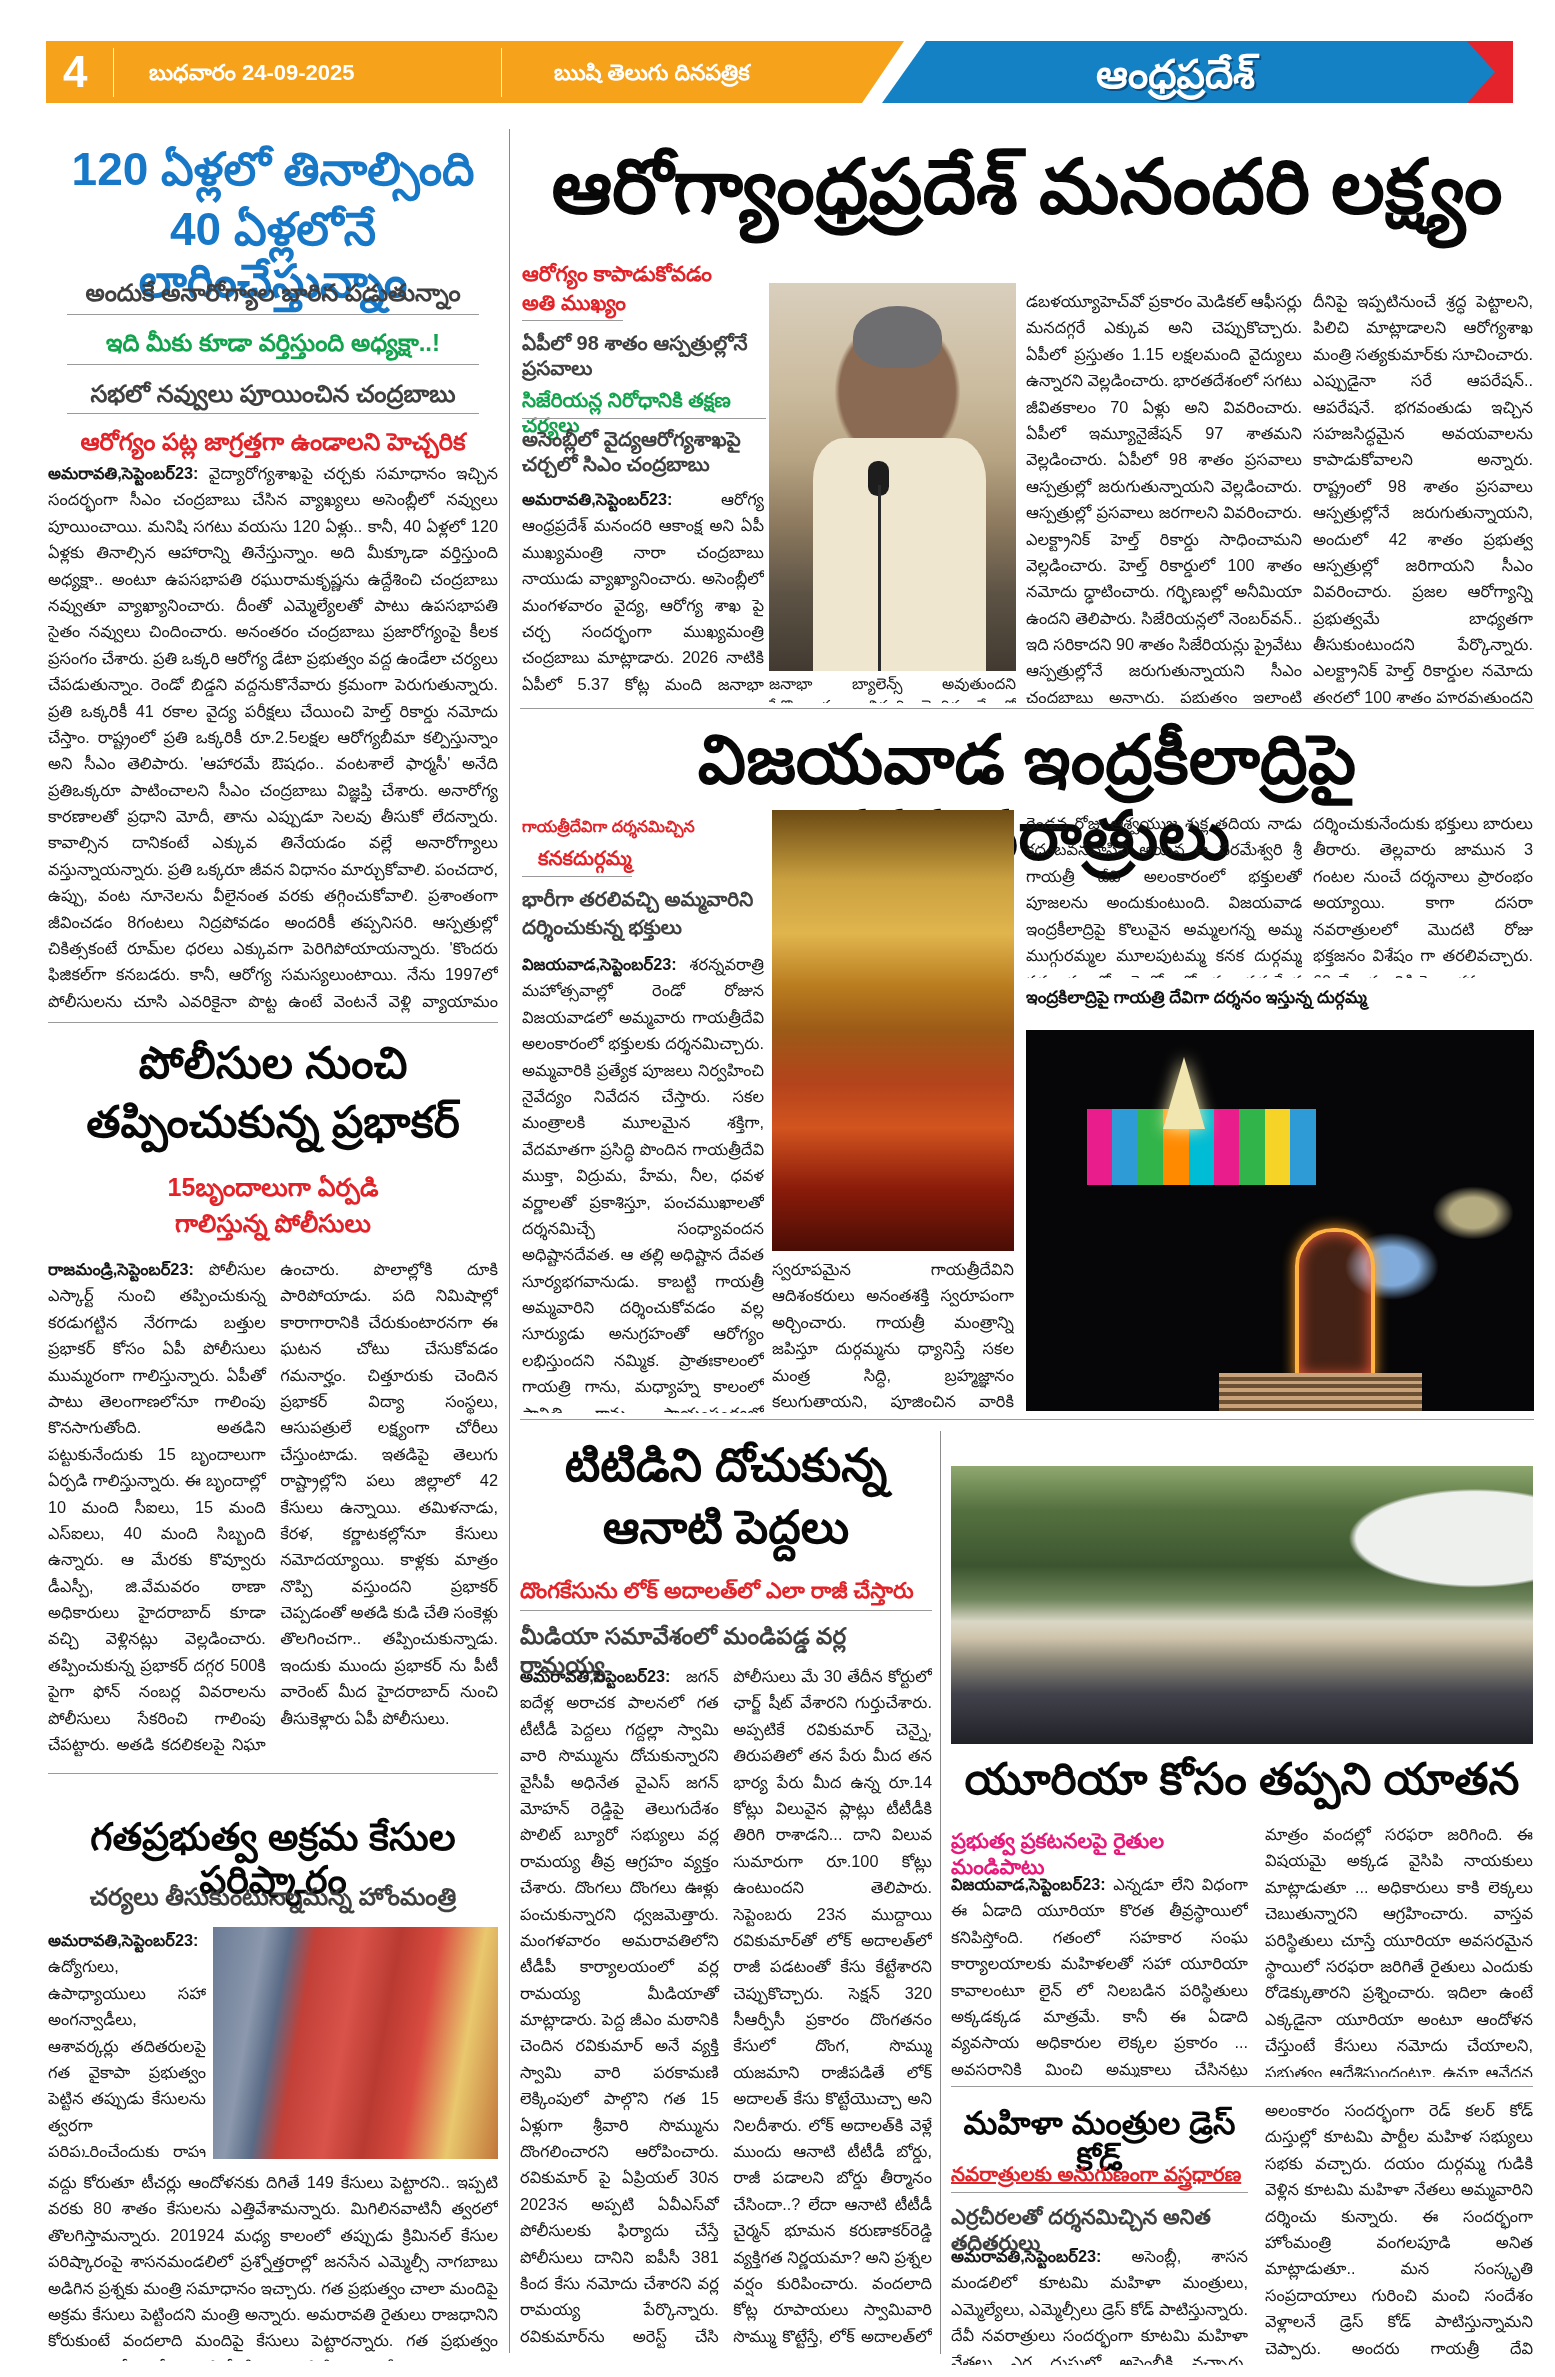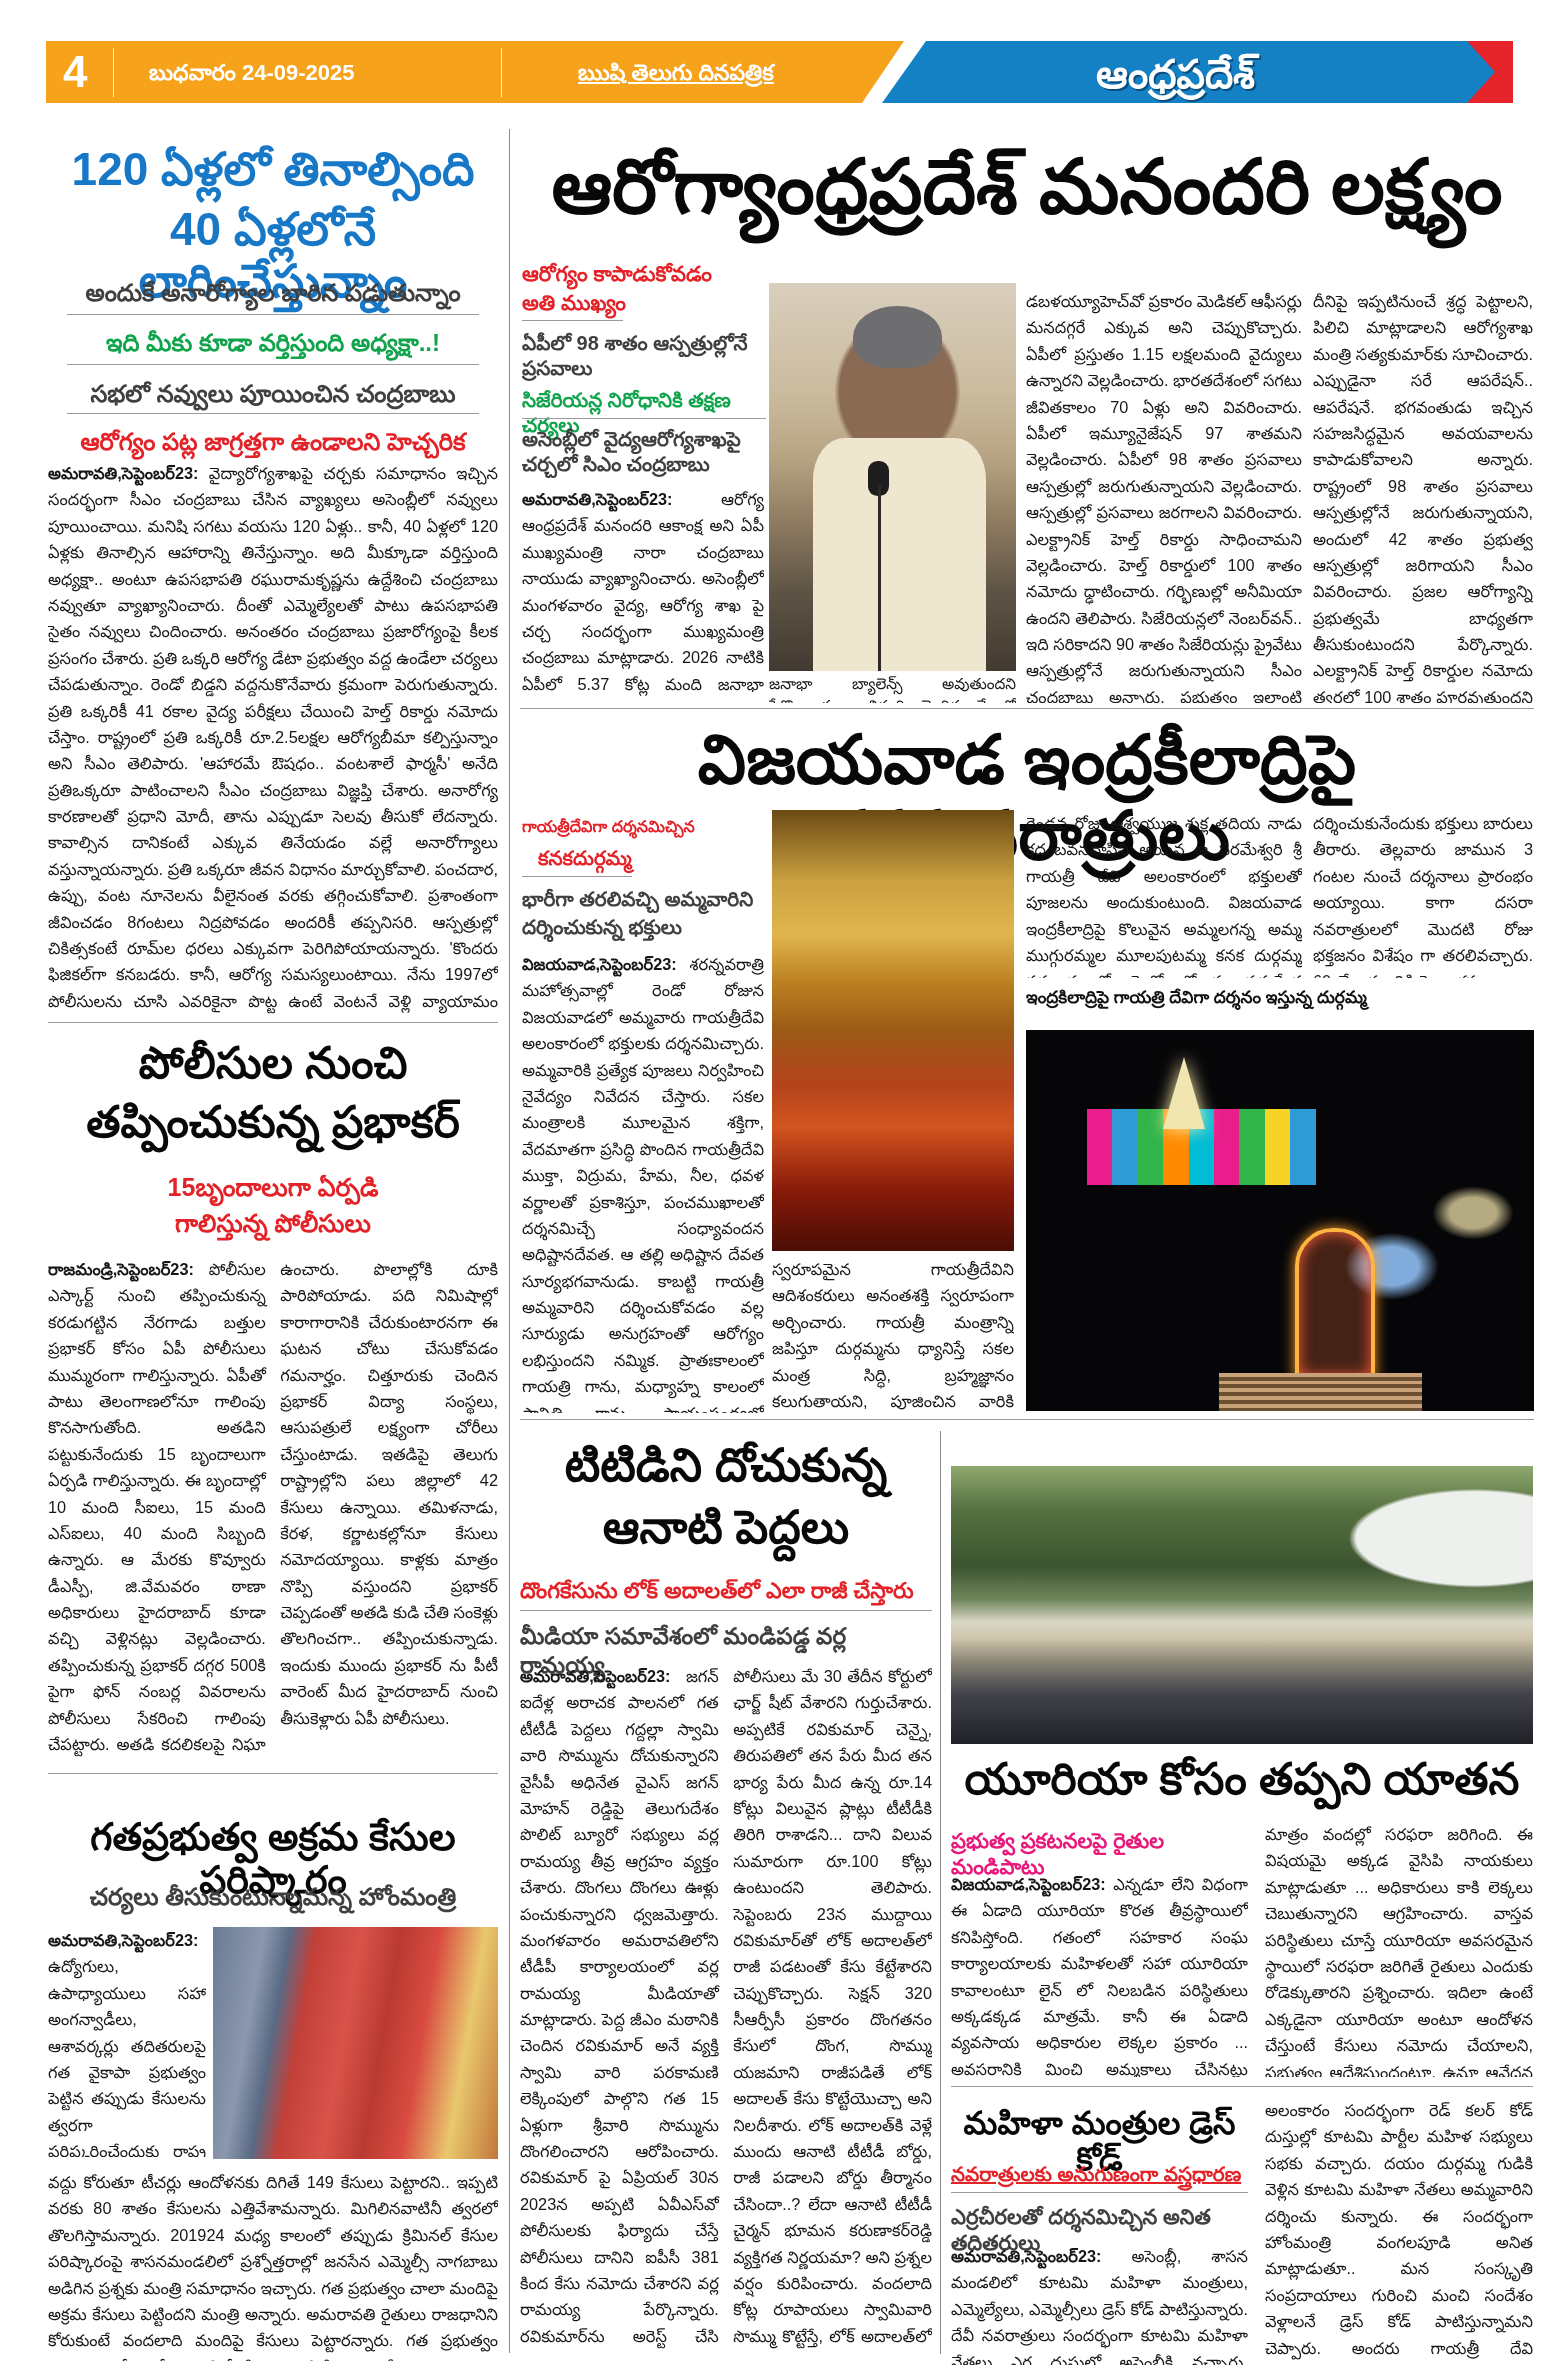--- a/index.html
+++ b/index.html
@@ -61,21 +61,21 @@
 <div class="page">
 
   <div class="abs" style="left:46px;top:41px;width:1488px;height:62px;">
     <div class="abs mh-orange" style="left:0;top:0;width:858px;height:62px;"></div>
     <div class="abs mh-red" style="left:1421px;top:0;width:46px;height:62px;"></div>
     <div class="abs mh-blue" style="left:836px;top:0;width:613px;height:62px;"></div>
     <div class="abs mh-num" style="left:17px;top:8.6px;">4</div>
     <div class="abs mh-sep" style="left:67px;top:6.7px;height:49px;"></div>
     <div class="abs mh-date" style="left:103px;top:19px;">బుధవారం 24-09-2025</div>
     <div class="abs mh-sep" style="left:455px;top:6.7px;height:49px;"></div>
-    <div class="abs mh-paper" style="left:532px;top:19px;text-decoration:underline;">ఋషి తెలుగు దినపత్రిక</div>
+    <div class="abs mh-paper" style="left:508px;top:19px;">ఋషి తెలుగు దినపత్రిక</div>
     <div class="abs mh-section" style="left:1050px;top:10.5px;">ఆంధ్రప్రదేశ్</div>
   </div>
 
   <div class="abs vrule" style="left:509px;top:129px;width:1.4px;height:2224px;"></div>
   <div class="abs rule" style="left:520px;top:708px;width:1014px;height:1.4px;"></div>
   <div class="abs rule" style="left:520px;top:1419px;width:1014px;height:1.4px;"></div>
   <div class="abs vrule" style="left:940px;top:1431px;width:1.4px;height:923px;"></div>
   <div class="abs rule" style="left:48px;top:1022px;width:450px;height:1.4px;"></div>
   <div class="abs rule" style="left:48px;top:1773px;width:450px;height:1.4px;"></div>
   <div class="abs rule" style="left:951px;top:2086px;width:582px;height:1.4px;"></div>

